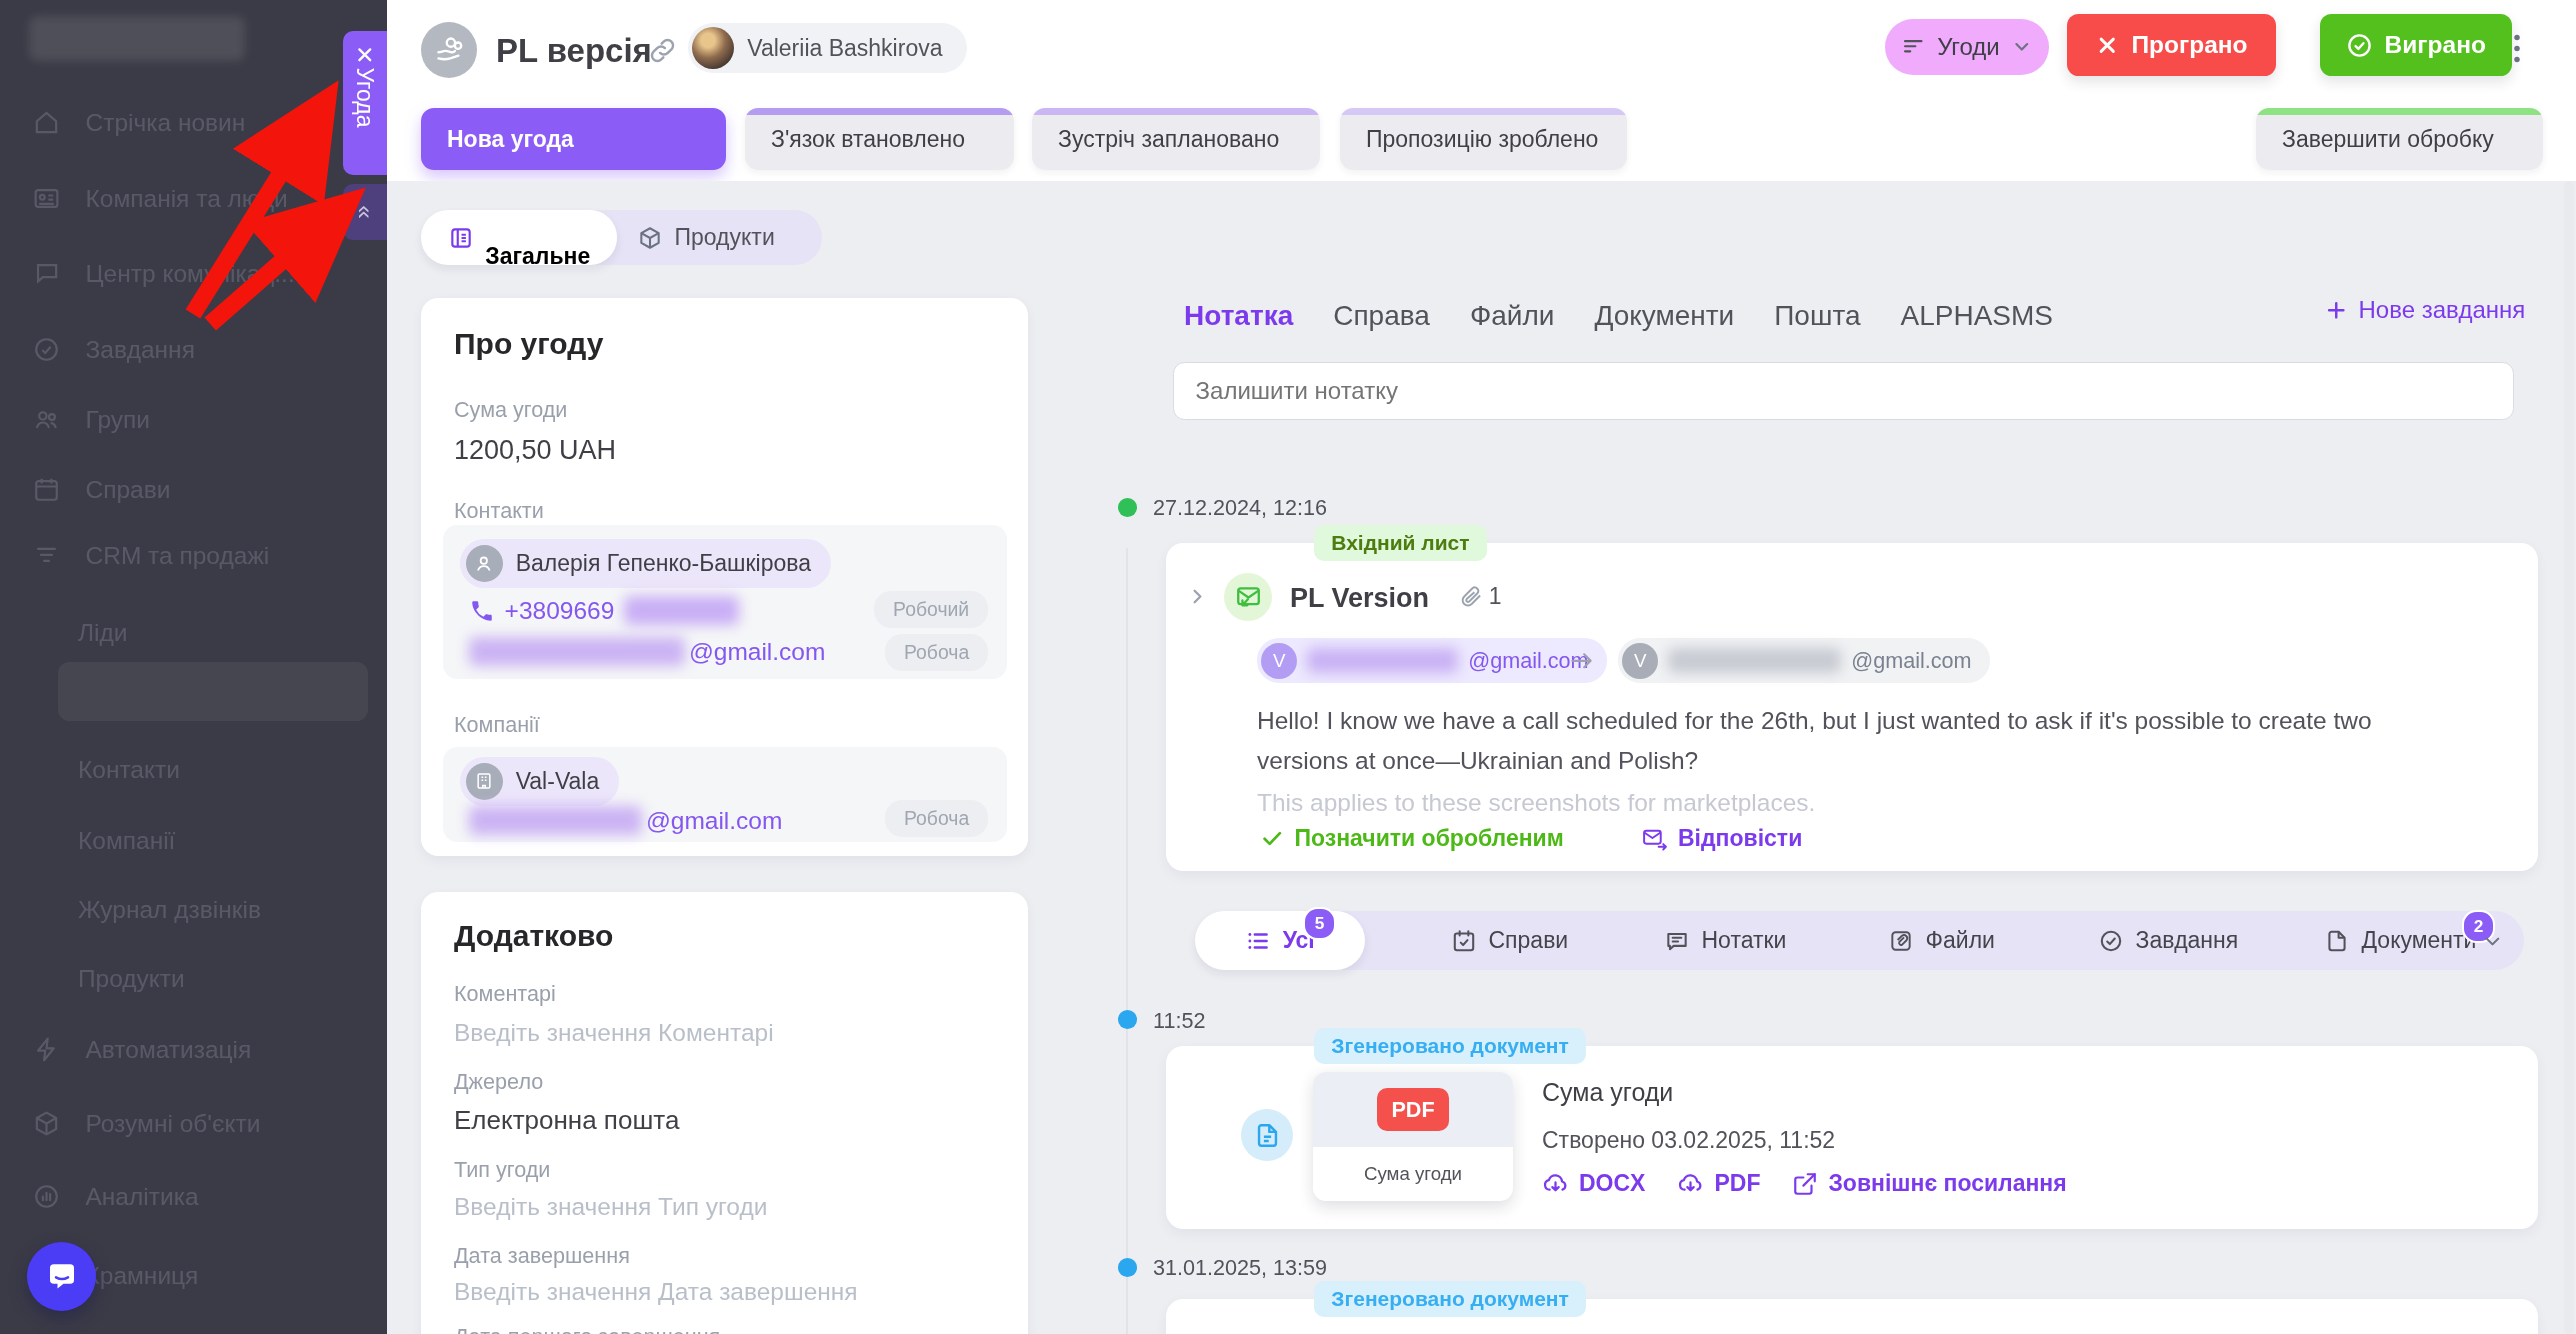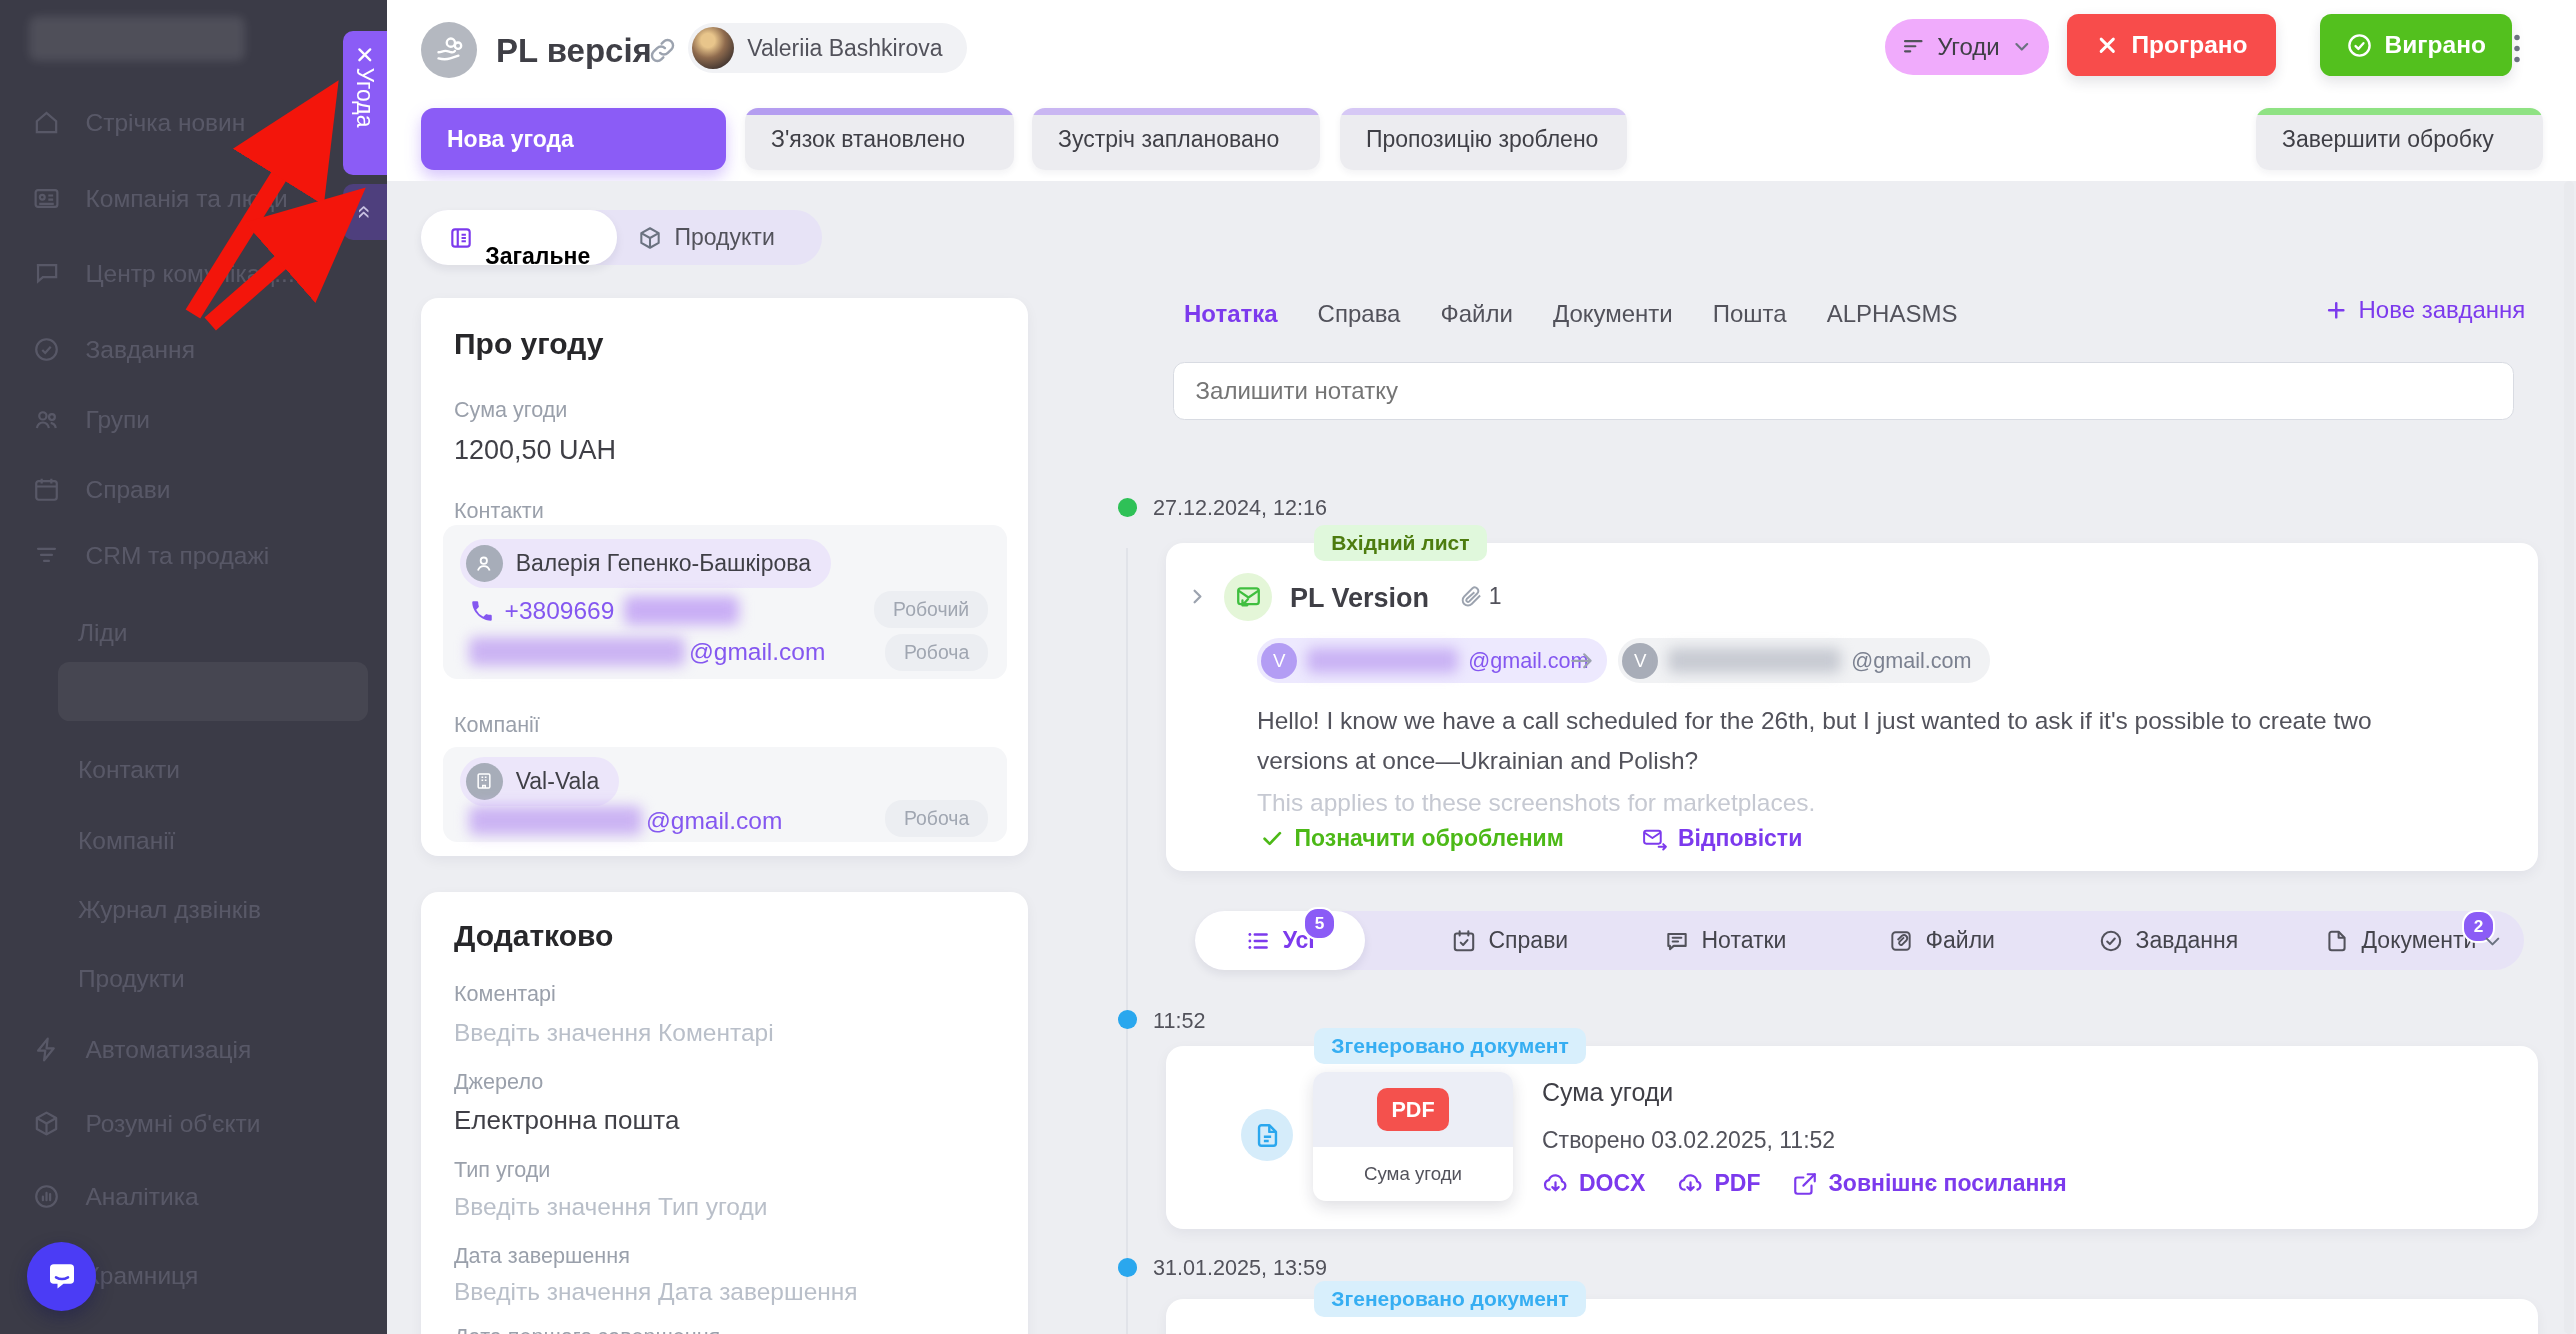--- a/index.html
+++ b/index.html
@@ -39,21 +39,21 @@
   .cardtitle{font-size:30px;font-weight:700;color:#27272a;}
 
   .chip{display:inline-flex;align-items:center;gap:13px;background:#ece6fa;border-radius:26px;
         padding:5.8px 20px 5.8px 5.8px;font-size:23px;color:#3f3f46;}
   .chip .av{width:37px;height:37px;border-radius:50%;background:#a7adb9;display:flex;align-items:center;justify-content:center;}
   .typepill{background:#eceef2;border-radius:17.3px;padding:7.2px 18.7px;font-size:19.4px;color:#a0a6b1;}
   .redact{display:inline-block;height:29px;border-radius:5.8px;filter:blur(6.5px);vertical-align:middle;}
   .purple{color:#8457f0;}
 
   
-  .atab{font-size:24px;color:#52525b;white-space:nowrap;}
+  .atab{font-size:28px;color:#52525b;white-space:nowrap;}
   .atab.on{color:#7c3aed;font-weight:600;}
   .badge-float{position:absolute;border-radius:10px;padding:5.8px 17.3px;font-size:21px;font-weight:600;z-index:5;}
   .linkact{display:flex;align-items:center;gap:10px;font-size:23px;font-weight:600;white-space:nowrap;}
   .fitem{display:flex;align-items:center;gap:11.5px;font-size:23px;color:#44444c;position:absolute;top:0;height:59px;}
   .cntbadge{min-width:29px;height:29px;border-radius:14.4px;background:#8b5cf6;color:#fff;font-size:17.3px;font-weight:700;
             display:flex;align-items:center;justify-content:center;border:2.9px solid #fff;box-sizing:content-box;}
   .photo{border-radius:50%;background:radial-gradient(circle at 38% 32%,#e8c58b 0 18%,#8f6b4e 45%,#4a3b33 75%,#2e2a28);}
 
   .dot{position:absolute;width:18.7px;height:18.7px;border-radius:50%;}
   .tstamp{position:absolute;font-size:21.6px;color:#52525b;white-space:nowrap;}

